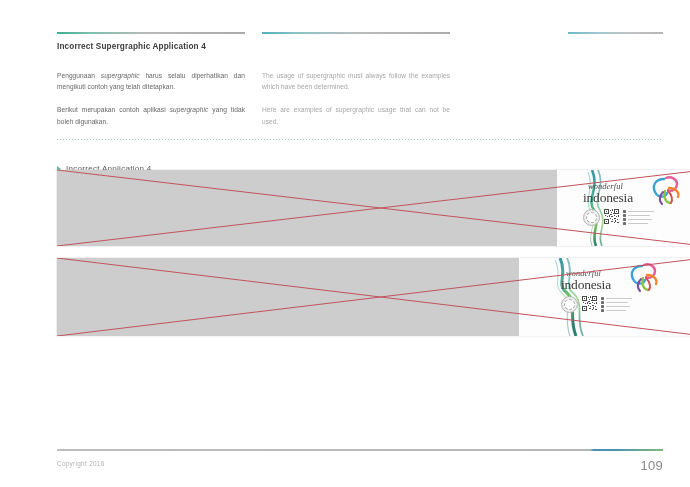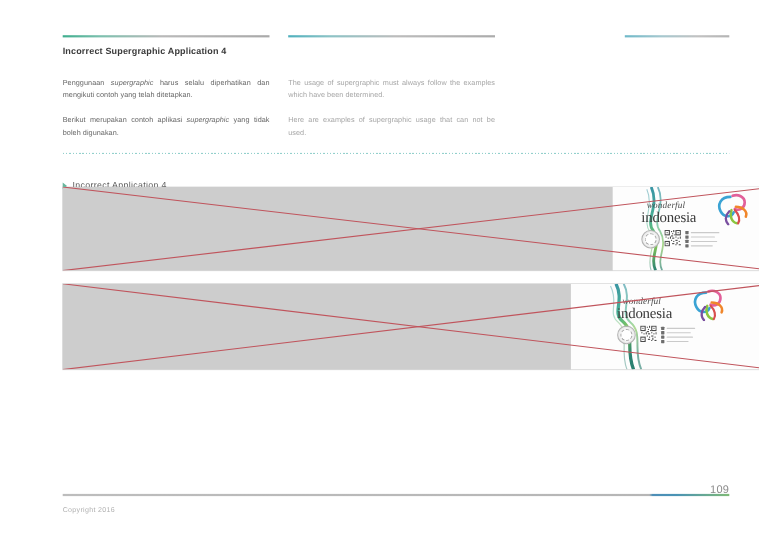--- a/index.html
+++ b/index.html
@@ -103,21 +103,21 @@
   .qr{width:15px;height:15px;}
   .sociallines{display:flex;flex-direction:column;gap:1.4px;padding-top:1px;}
   .sline{display:flex;align-items:center;gap:2px;}
   .sdot{width:2.6px;height:2.6px;background:#6e6e6e;border-radius:.4px;flex:none;}
   .sbar{height:1.4px;background:#cacaca;border-radius:.7px;}
 
   
   .foot-rule{position:absolute;left:57px;top:449px;width:606px;height:1.6px;
     background:linear-gradient(to right,#bdbdbd 0%,#b6b6b6 88%,#4e8fb8 88.5%,#4a93b5 92%,#7fba77 100%);}
   .copyright{position:absolute;left:57px;top:460px;font-size:6.4px;color:#b0b0b0;letter-spacing:.3px;}
-  .pagenum{position:absolute;right:27px;top:440px;font-size:10px;color:#8a8a8a;letter-spacing:.3px;}
+  .pagenum{position:absolute;right:27px;top:458px;font-size:13px;color:#8a8a8a;letter-spacing:.3px;}
 </style>
 </head>
 <body>
 
 <div class="page">
 
   <div class="top-rules">
     <div class="rule r1"></div>
     <div class="rule r2"></div>
     <div class="rule r3"></div>

